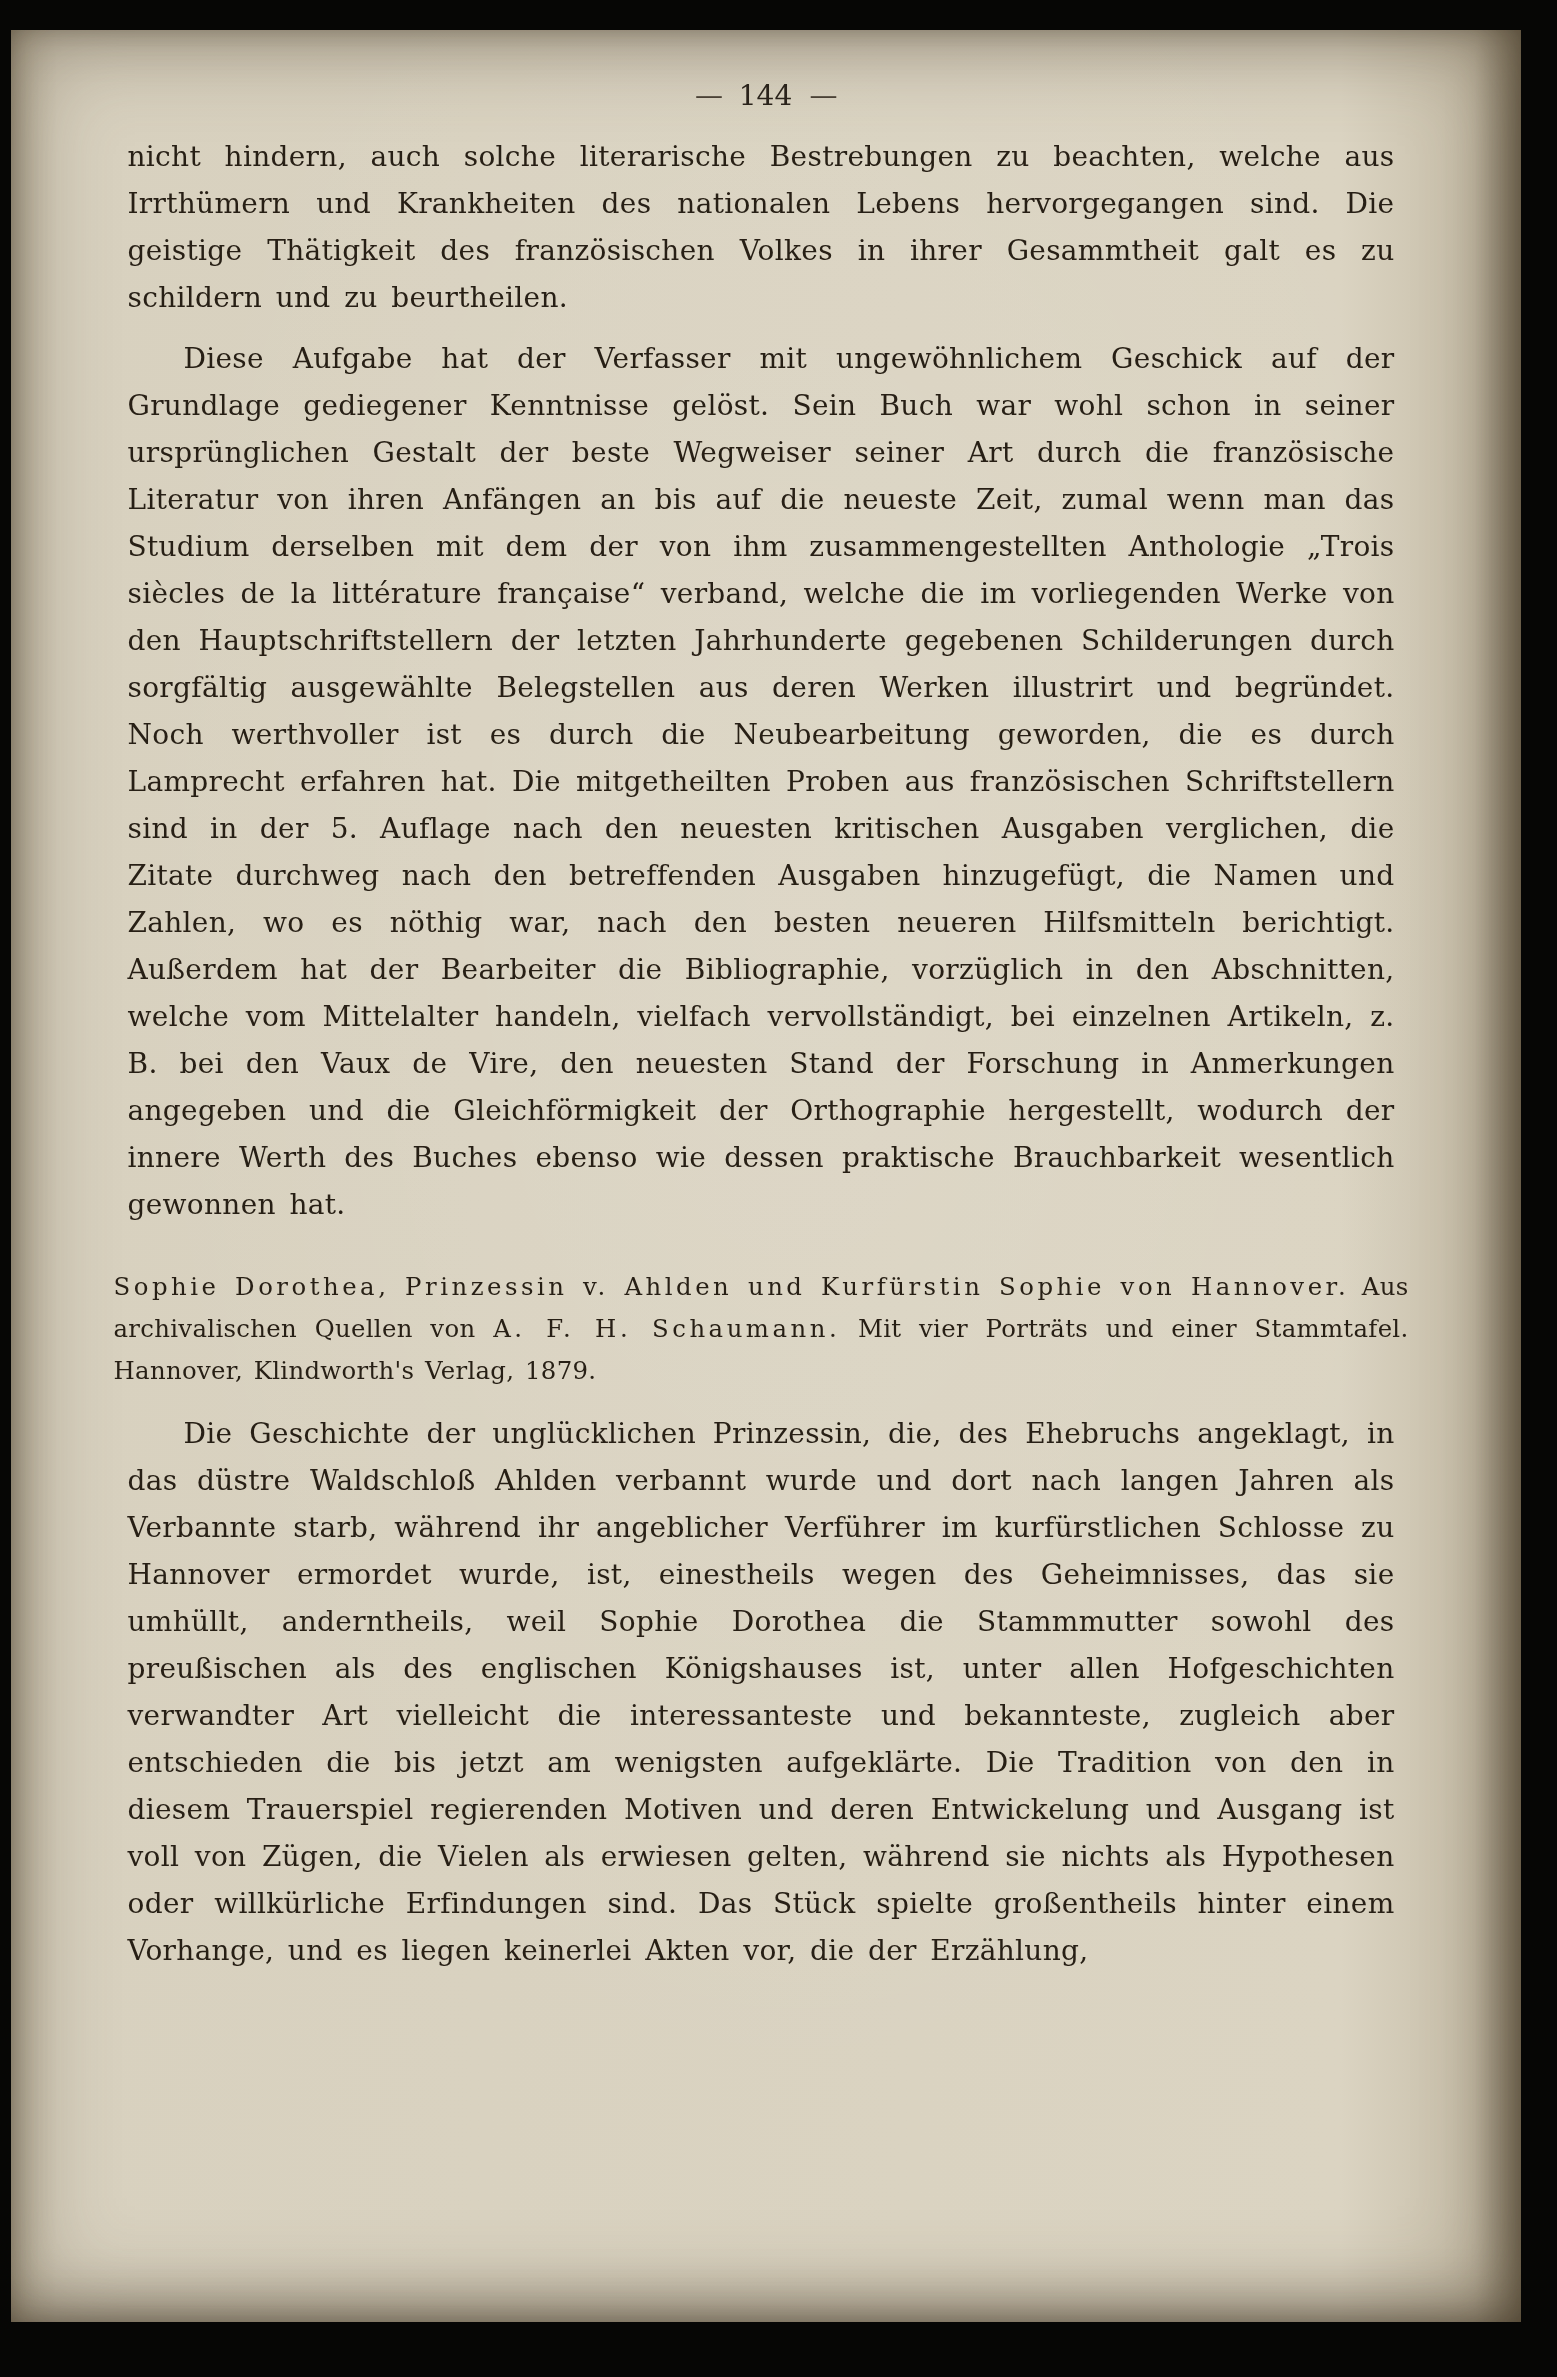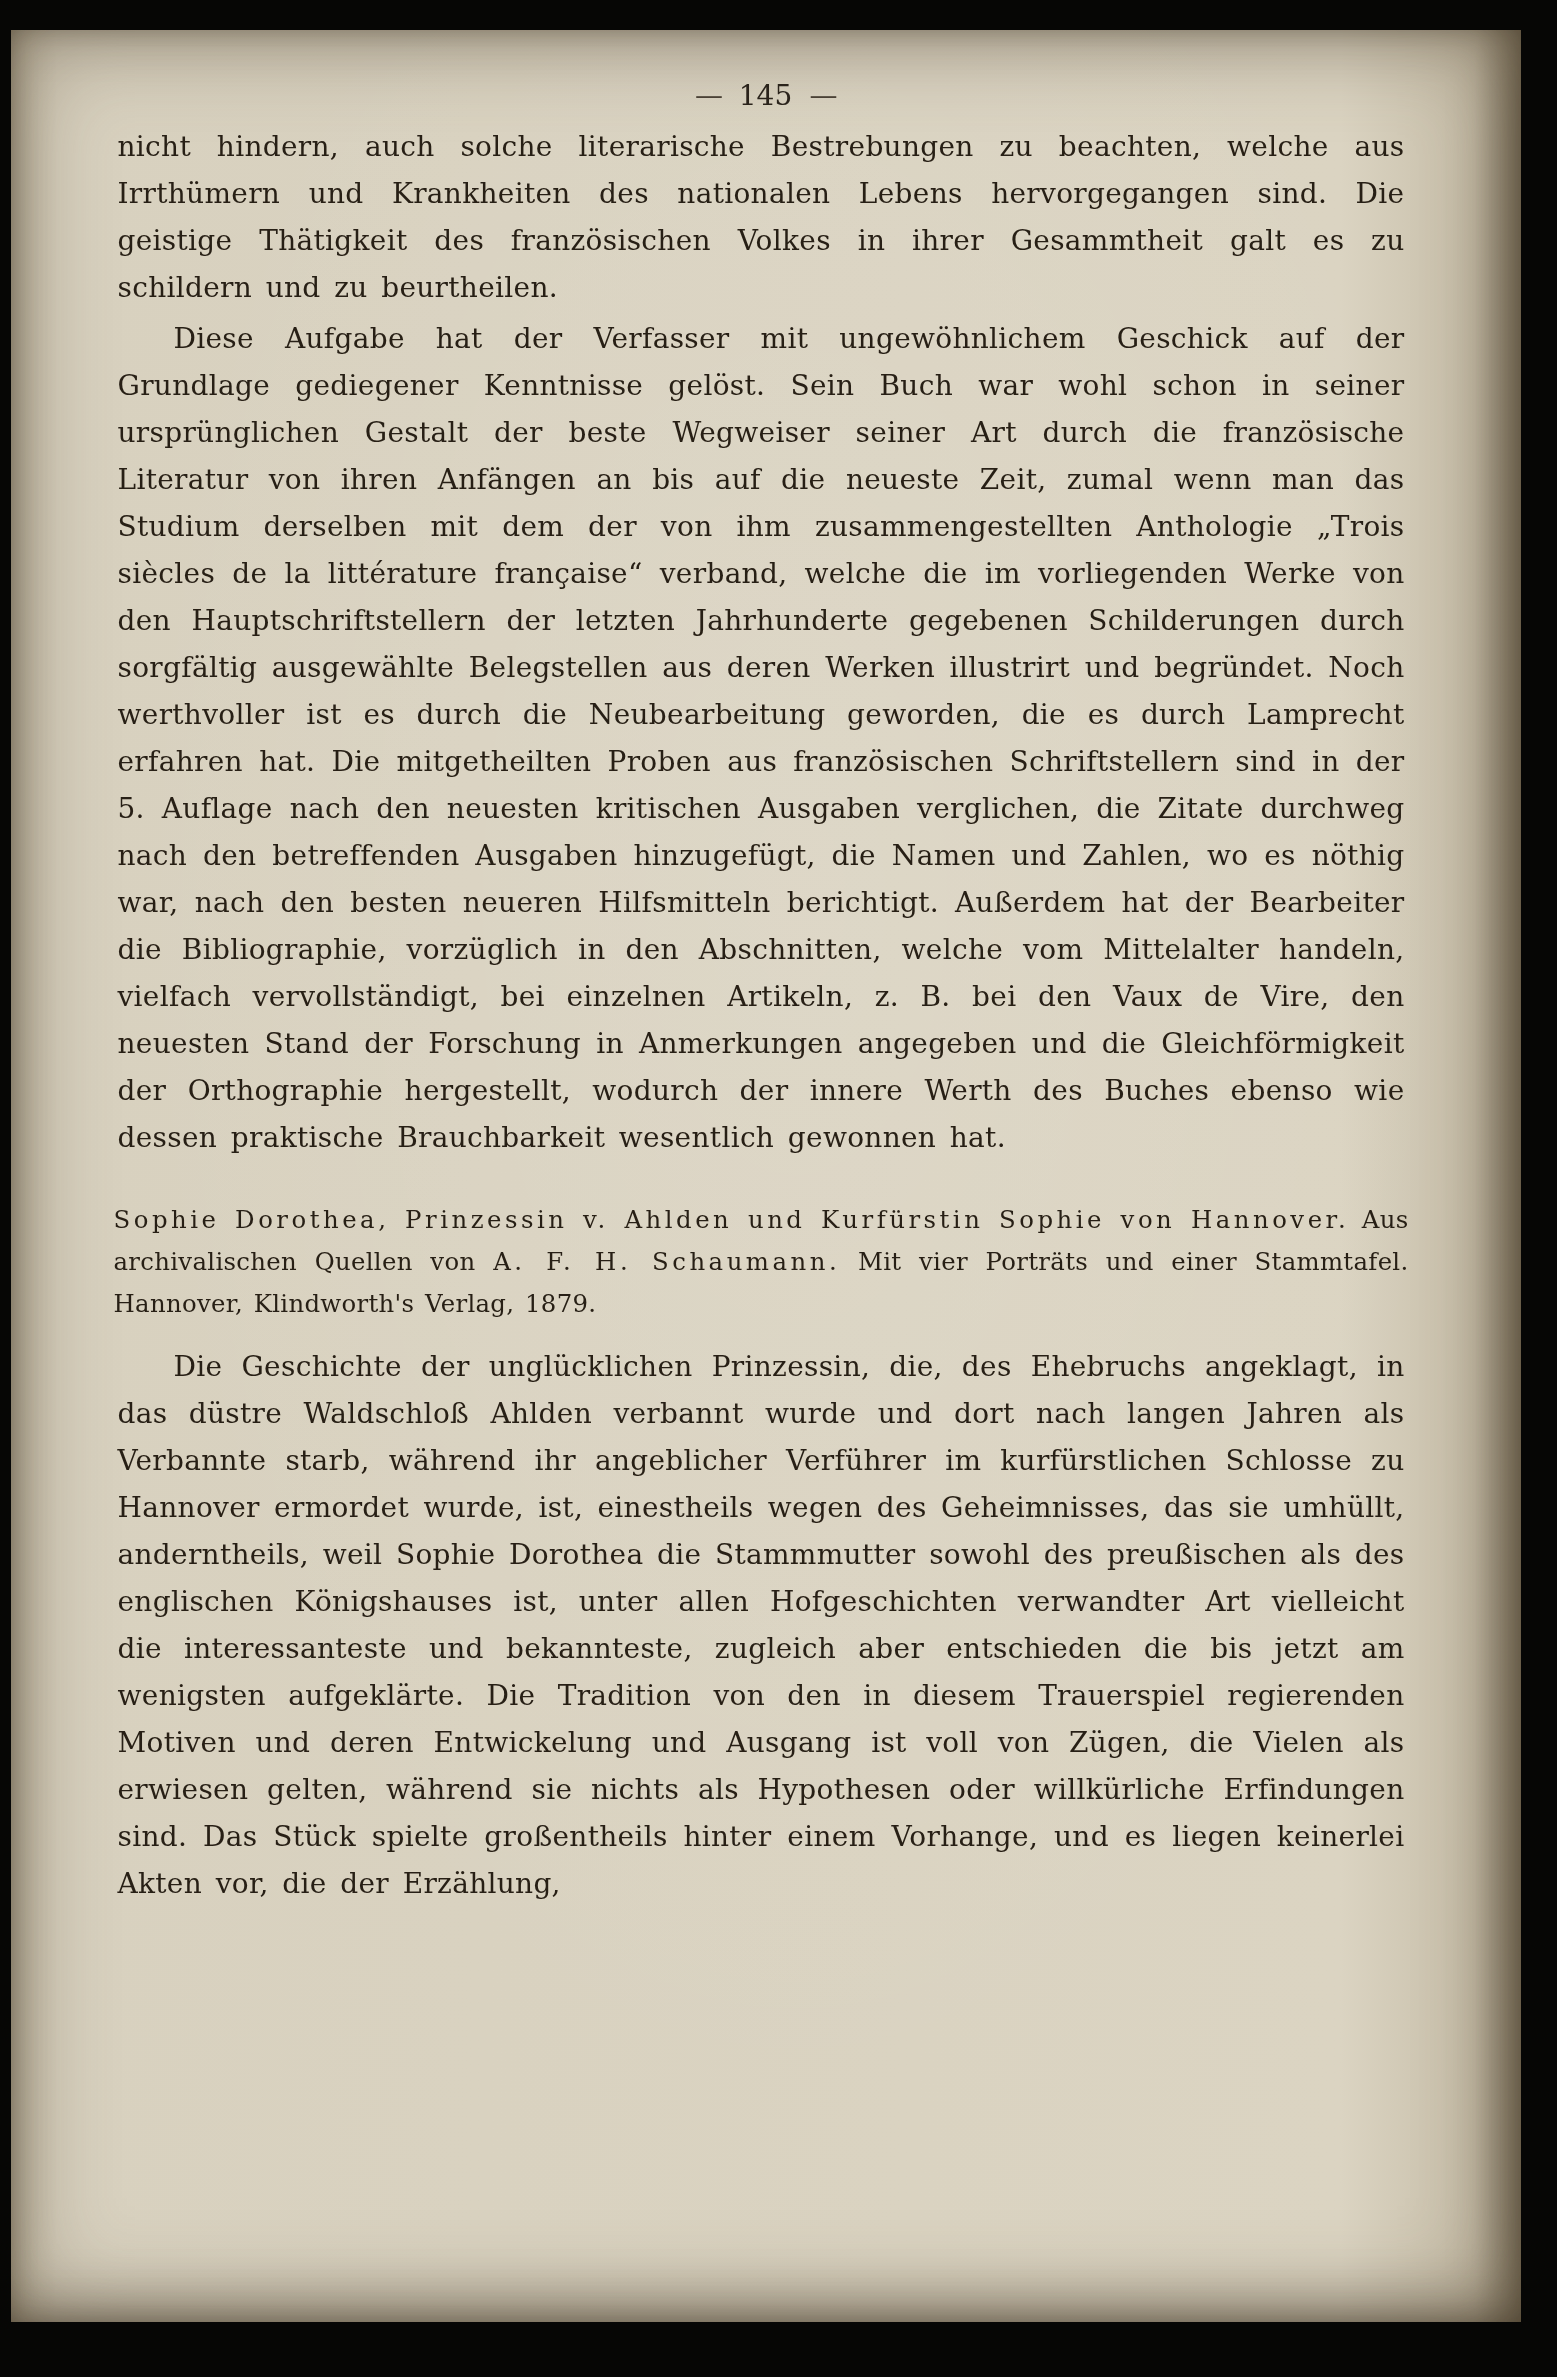--- a/index.html
+++ b/index.html
@@ -53,21 +53,21 @@
     left: 103px;
     right: 112px;
     color: #271f15;
     font-size: 28px;
     line-height: 47px;
     text-align: justify;
     word-spacing: 4.4px;
     letter-spacing: 0.3px;
   }
   p.para {
-    margin: 4px;
+    margin: 14px;
   }
   p.indent {
     text-indent: 56px;
   }
   p.bib {
     margin: 38px 0 18px 0;
     font-size: 24.4px;
     line-height: 42px;
     word-spacing: 2.6px;
   }
@@ -75,21 +75,21 @@
     letter-spacing: 3.5px;
   }
 </style>
 </head>
 <body>
 
 <div class="scan">
   <div class="paper">
 
     <div class="pageno">
-      <span class="dash">—</span><span class="num">145</span><span class="dash">—</span>
+      <span class="dash">—</span><span class="num">144</span><span class="dash">—</span>
     </div>
 
     <div class="text">
 
       <p class="para">nicht hindern, auch solche literarische Bestrebungen zu beachten, welche aus Irrthümern und Krankheiten des nationalen Lebens hervorgegangen sind. Die geistige Thätigkeit des französischen Volkes in ihrer Gesammtheit galt es zu schildern und zu beurtheilen.</p>
 
       <p class="para indent">Diese Aufgabe hat der Verfasser mit ungewöhnlichem Geschick auf der Grundlage gediegener Kenntnisse gelöst. Sein Buch war wohl schon in seiner ursprünglichen Gestalt der beste Wegweiser seiner Art durch die französische Literatur von ihren Anfängen an bis auf die neueste Zeit, zumal wenn man das Studium derselben mit dem der von ihm zusammengestellten Anthologie „Trois siècles de la littérature française“ verband, welche die im vorliegenden Werke von den Hauptschriftstellern der letzten Jahrhunderte gegebenen Schilderungen durch sorgfältig ausgewählte Belegstellen aus deren Werken illustrirt und begründet. Noch werthvoller ist es durch die Neubearbeitung geworden, die es durch Lamprecht erfahren hat. Die mitgetheilten Proben aus französischen Schriftstellern sind in der 5. Auflage nach den neuesten kritischen Ausgaben verglichen, die Zitate durchweg nach den betreffenden Ausgaben hinzugefügt, die Namen und Zahlen, wo es nöthig war, nach den besten neueren Hilfsmitteln berichtigt. Außerdem hat der Bearbeiter die Bibliographie, vorzüglich in den Abschnitten, welche vom Mittelalter handeln, vielfach vervollständigt, bei einzelnen Artikeln, z. B. bei den Vaux de Vire, den neuesten Stand der Forschung in Anmerkungen angegeben und die Gleichförmigkeit der Orthographie hergestellt, wodurch der innere Werth des Buches ebenso wie dessen praktische Brauchbarkeit wesentlich gewonnen hat.</p>
 
       <p class="bib">
         <span class="sperr">Sophie Dorothea, Prinzessin v. Ahlden und Kurfürstin Sophie von Hannover.</span>

